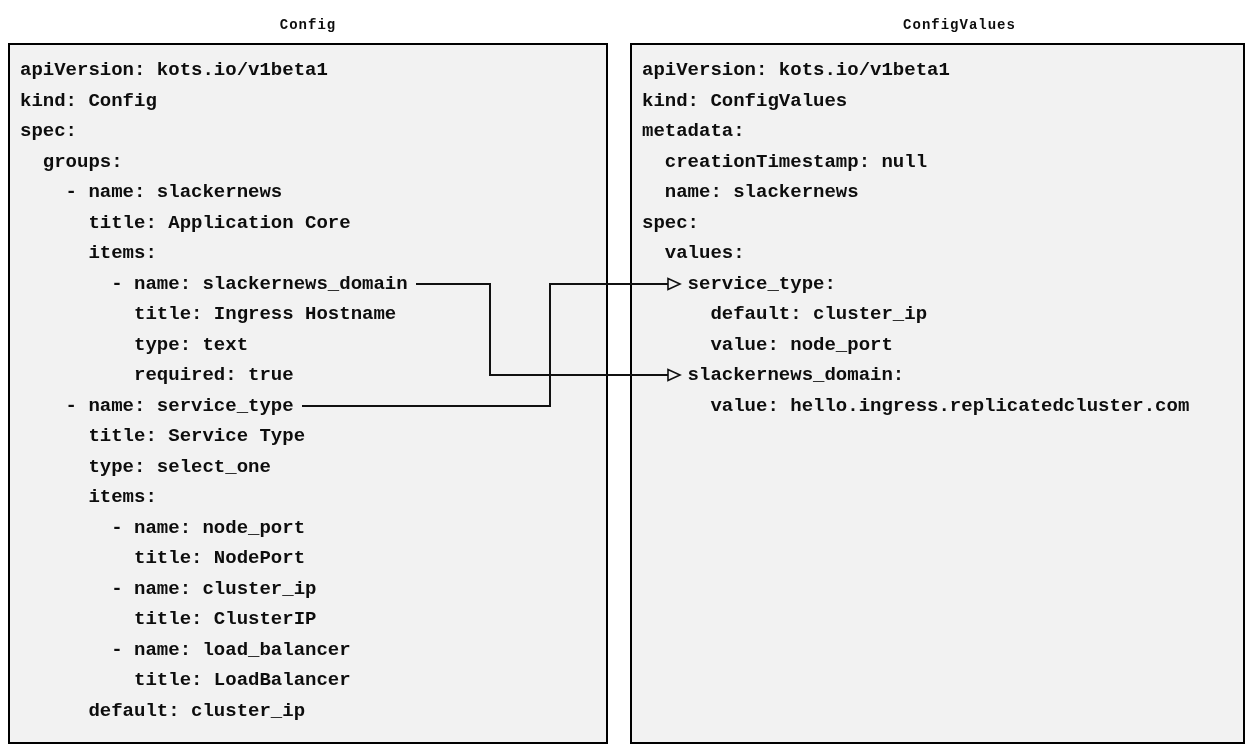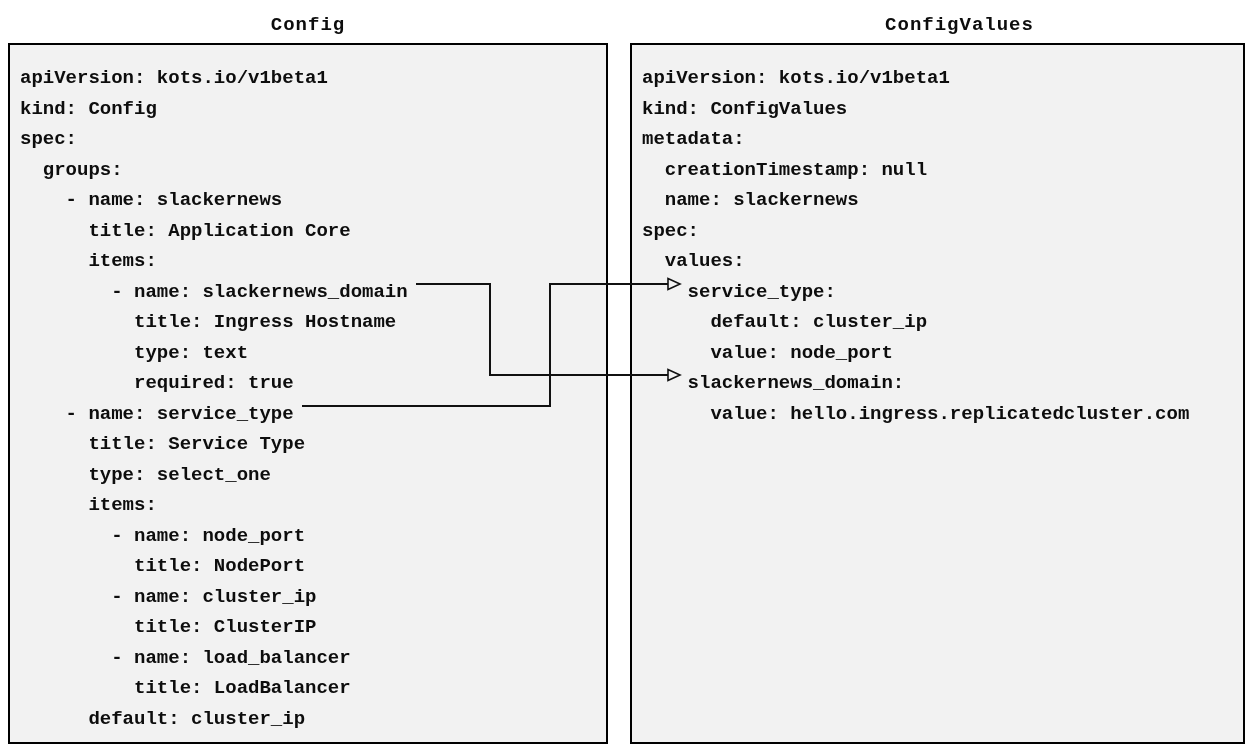--- a/index.html
+++ b/index.html
@@ -16,40 +16,40 @@
     width: 1258px;
     height: 756px;
     background: #ffffff;
   }
   .panel-title {
     position: absolute;
     top: 11px;
     height: 28px;
     line-height: 28px;
     text-align: center;
-    font-size: 19px;
+    font-size: 14px;
     font-weight: bold;
     color: #0d0d0d;
     letter-spacing: 1px;
   }
   .panel-title.left  { left: 8px;   width: 600px; }
   .panel-title.right { left: 652px; width: 615px; }
   .panel {
     position: absolute;
     top: 43px;
     height: 701px;
     box-sizing: border-box;
     background: #f2f2f2;
     border: 2px solid #000000;
   }
   .panel.left  { left: 8px;   width: 600px; }
   .panel.right { left: 630px; width: 615px; }
   .panel pre {
     margin: 0;
-    padding: 18px 0 0 10px;
+    padding: 10px 0 0 10px;
     font-family: "Liberation Mono", "DejaVu Sans Mono", monospace;
     font-size: 19px;
     line-height: 30.5px;
     font-weight: bold;
     color: #0d0d0d;
     white-space: pre;
   }
   .overlay {
     position: absolute;
     left: 0;

